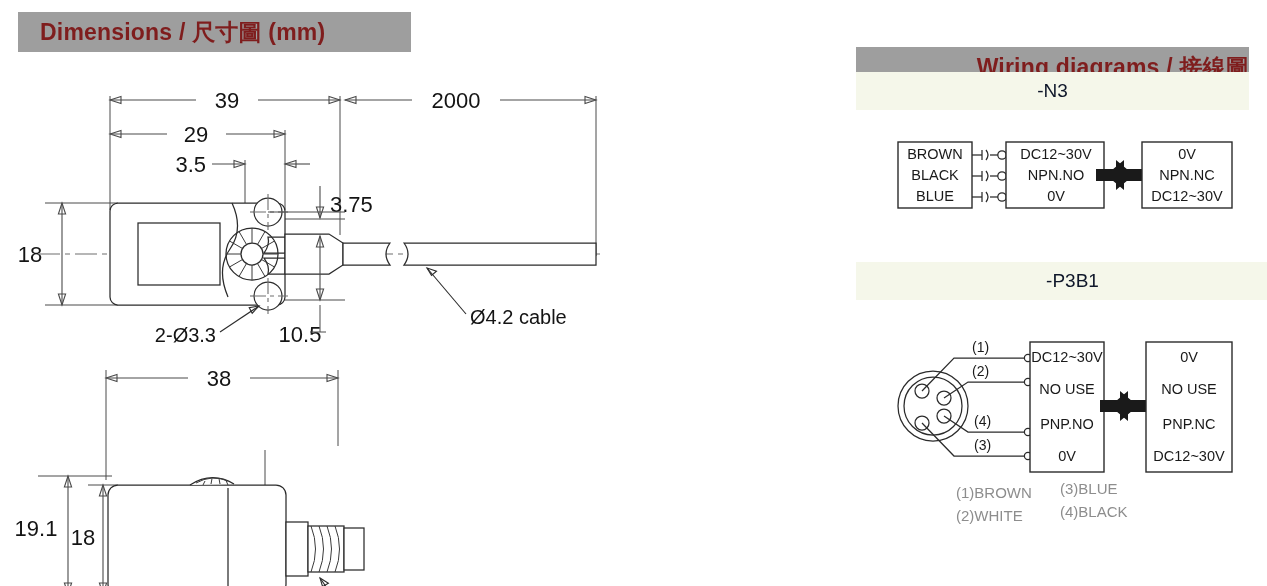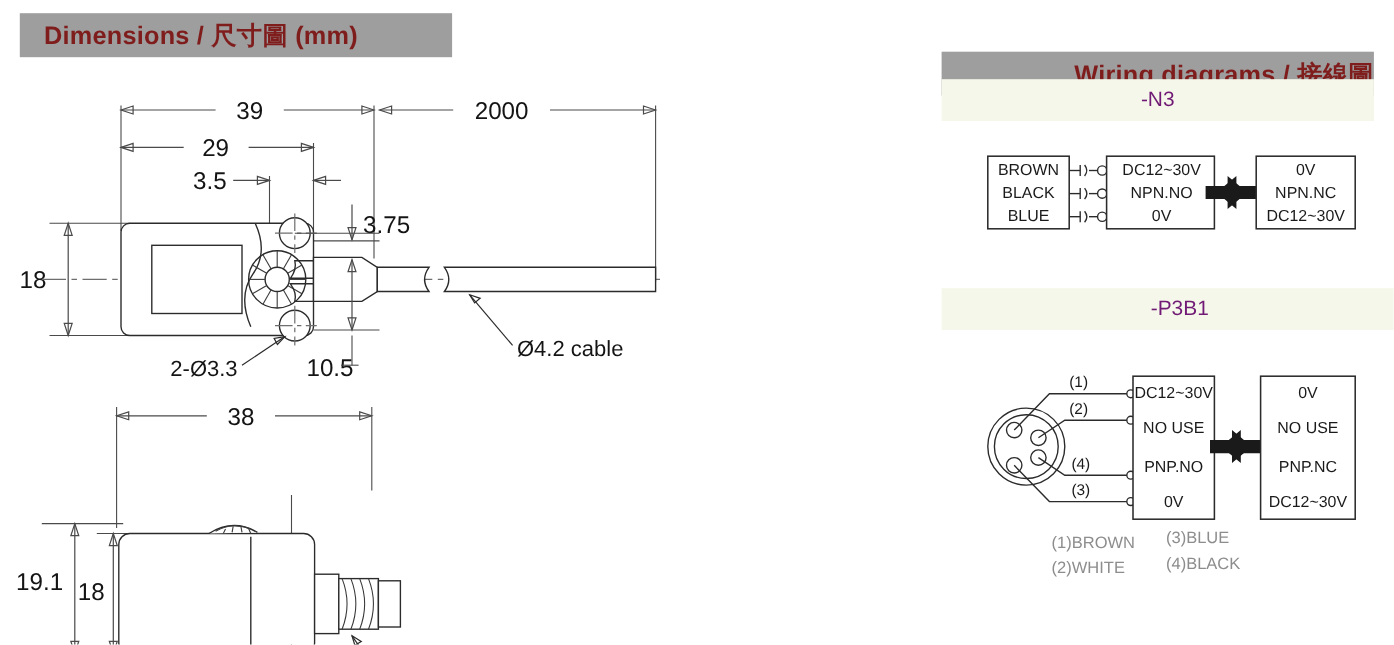--- a/index.html
+++ b/index.html
@@ -14,21 +14,21 @@
     position:absolute;background:#9e9e9e;color:#7f1d1d;
     font-weight:bold;display:flex;align-items:center;
     letter-spacing:.2px;
   }
   #dim-head{left:18px;top:12px;width:393px;height:40px;font-size:23px;padding-left:22px;box-sizing:border-box;}
   #wir-head{left:856px;top:12px;width:393px;height:40px;font-size:23px;justify-content:flex-end;margin-top:35px;}
 
   
   .sub-head{
     position:absolute;background:#f5f7ea;display:flex;align-items:center;
-    justify-content:center;font-size:19px;color:#701a75;
+    justify-content:center;font-size:19px;color:#0f172a;
   }
   #n3-head{left:856px;top:72px;width:393px;height:38px;}
   #p3b1-head{left:856px;top:262px;width:393px;height:38px;padding-left:20px;}
 
   
   svg.cv{position:absolute;left:0;top:0;overflow:visible;}
   .ln{stroke:#2b2b2b;stroke-width:1.25;fill:none;}
   .ln-thin{stroke:#3a3a3a;stroke-width:1;fill:none;}
   .ln-dim{stroke:#4a4a4a;stroke-width:1.1;fill:none;}
   .ln-ext{stroke:#4a4a4a;stroke-width:1;fill:none;}

